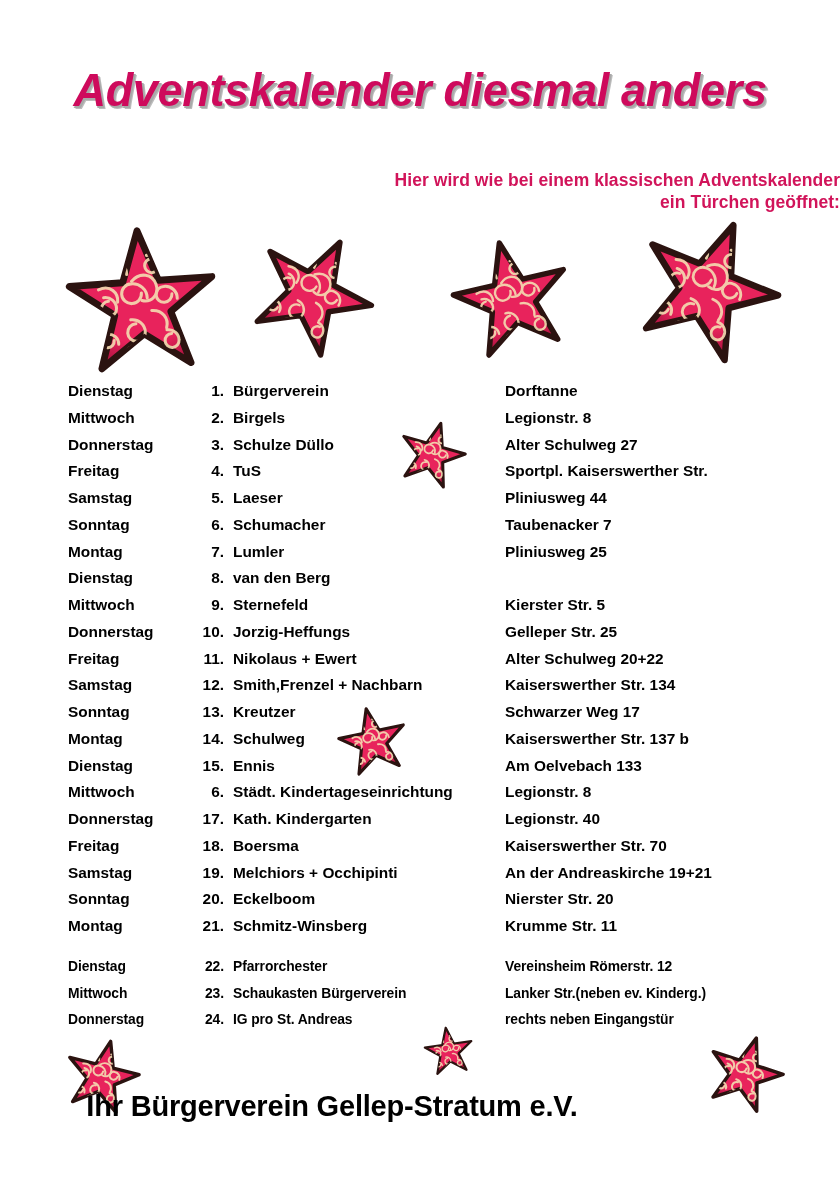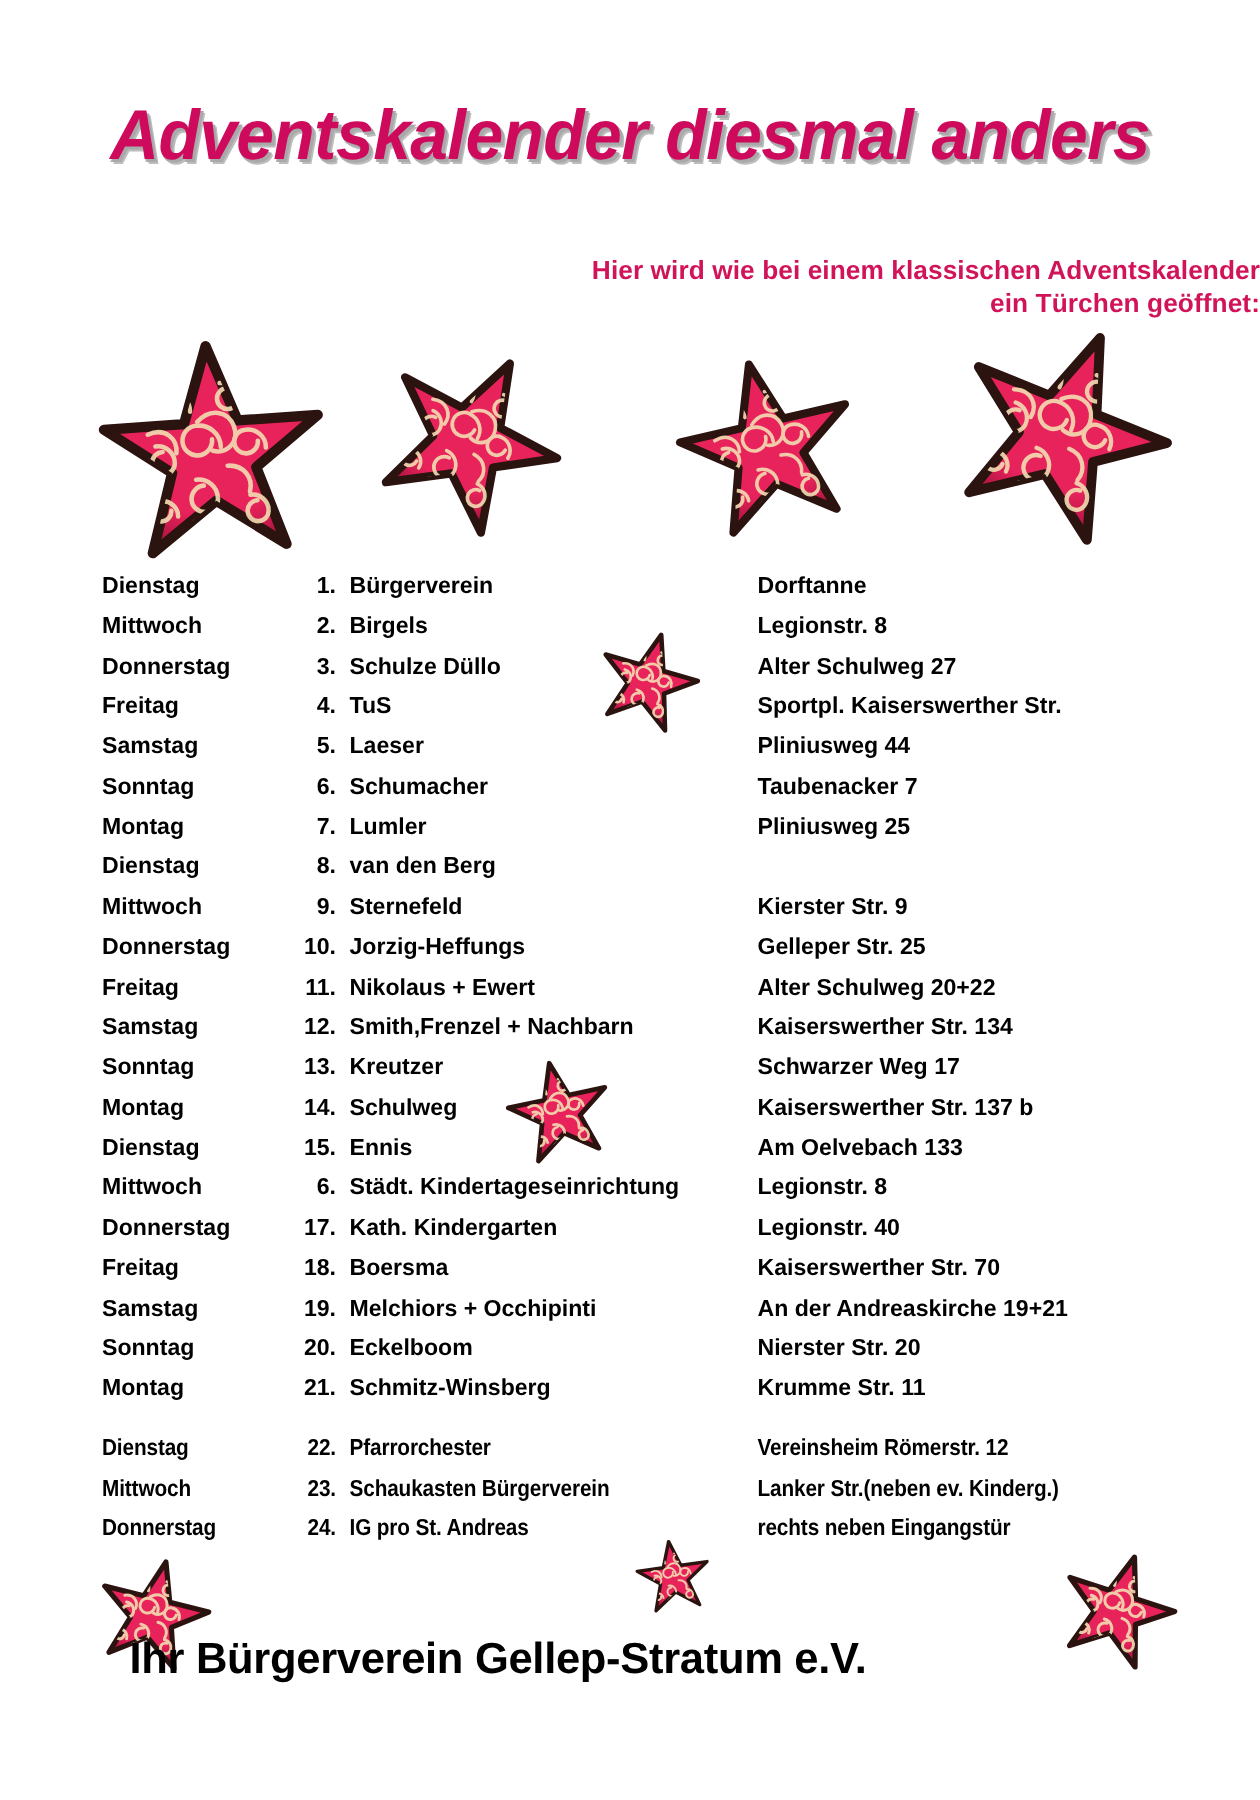--- a/index.html
+++ b/index.html
@@ -465,21 +465,21 @@
       </div>
       <div class="row">
         <span class="c-day">Dienstag</span>
         <span class="c-num">8.</span>
         <span class="c-name">van den Berg</span>
       </div>
       <div class="row">
         <span class="c-day">Mittwoch</span>
         <span class="c-num">9.</span>
         <span class="c-name">Sternefeld</span>
-        <span class="c-addr">Kierster Str. 9</span>
+        <span class="c-addr">Kierster Str. 5</span>
       </div>
       <div class="row">
         <span class="c-day">Donnerstag</span>
         <span class="c-num">10.</span>
         <span class="c-name">Jorzig-Heffungs</span>
         <span class="c-addr">Gelleper Str. 25</span>
       </div>
       <div class="row">
         <span class="c-day">Freitag</span>
         <span class="c-num">11.</span>

